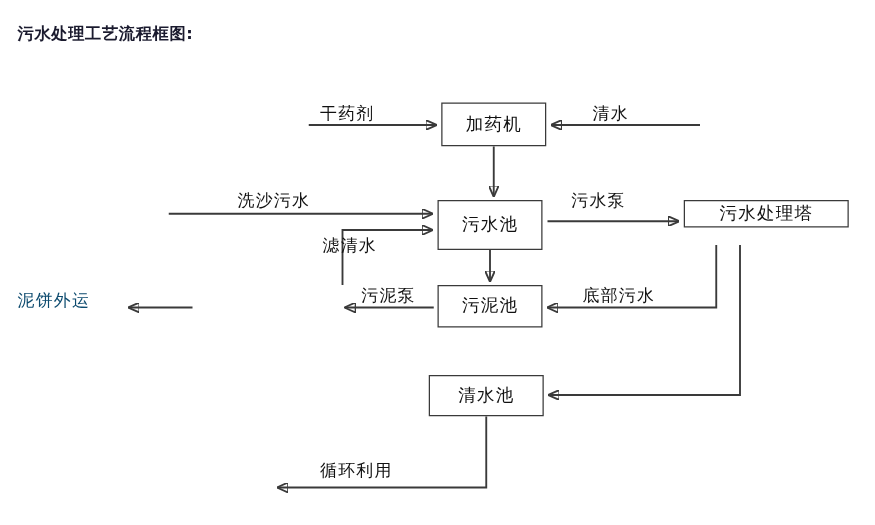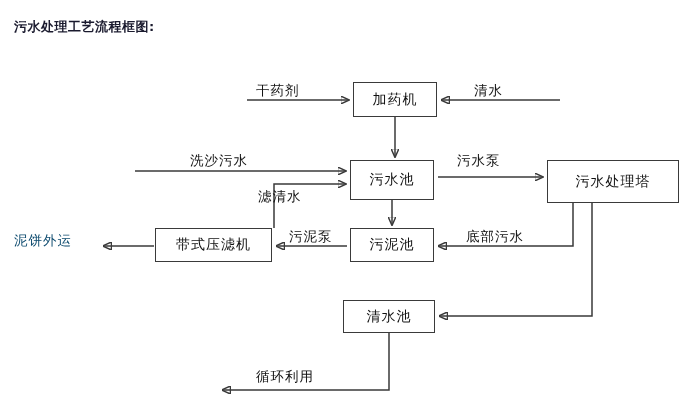--- a/index.html
+++ b/index.html
@@ -107,27 +107,24 @@
   </svg>
 
   <div class="node" style="left:353px;top:82px;width:84px;height:35px;">
     <span>加药机</span>
   </div>
 
   <div class="node" style="left:350px;top:160px;width:84px;height:40px;">
     <span>污水池</span>
   </div>
 
-  <div class="node" style="left:547px;top:160px;width:132px;height:43px;">
+  <div class="node" style="left:547px;top:160px;width:132px;height:22px;">
     <span>污水处理塔</span>
   </div>
 
-  <div class="node" style="left:155px;top:228px;width:117px;height:34px;">
-    <span>带式压滤机</span>
-  </div>
 
   <div class="node" style="left:350px;top:228px;width:84px;height:34px;">
     <span>污泥池</span>
   </div>
 
   <div class="node" style="left:343px;top:300px;width:92px;height:33px;">
     <span>清水池</span>
   </div>
 
   <div class="edge-label" style="left:256px;top:82px;">干药剂</div>

